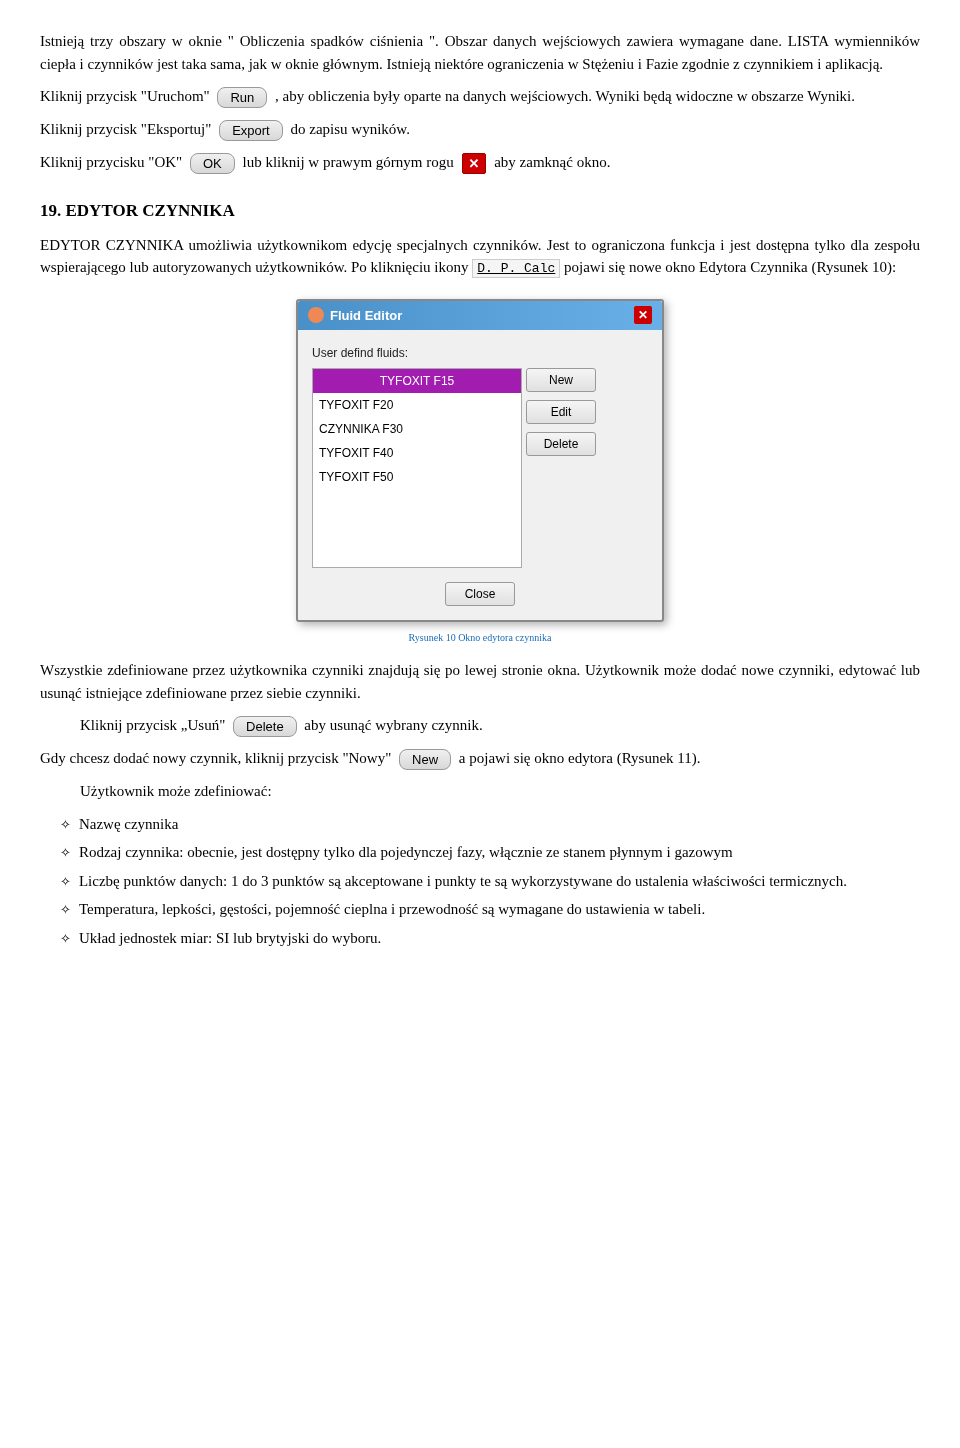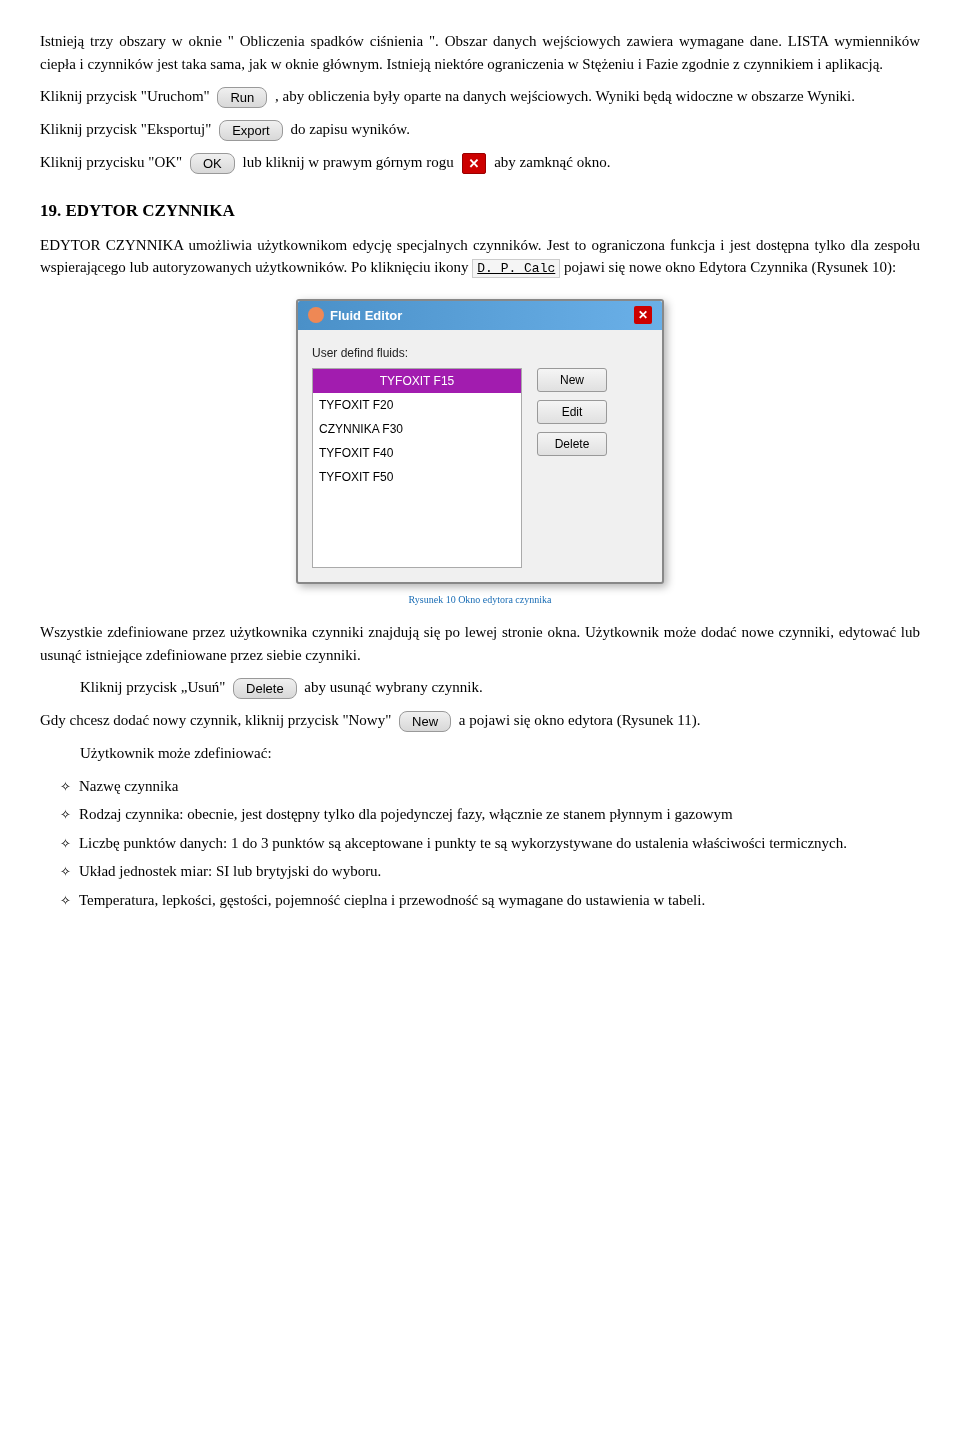--- a/index.html
+++ b/index.html
@@ -103,21 +103,21 @@
       font-weight: bold;
       cursor: pointer;
       display: flex;
       align-items: center;
       justify-content: center;
       font-family: Arial, sans-serif;
     }
     .dialog-body {
       padding: 14px 2px 14px 14px;
       display: flex;
-      gap: 15px;
+      gap: 4px;
     }
     .dialog-label {
       font-size: 12px;
       font-family: Arial, sans-serif;
       margin-bottom: 6px;
       color: #222;
     }
     .dialog-list {
       width: 210px;
       border: 1px solid #aaa;
@@ -248,20 +248,23 @@
             <div class="dialog-list-item">TYFOXIT F40</div>
             <div class="dialog-list-item">TYFOXIT F50</div>
           </div>
       </div>
       <div class="dialog-buttons">
         <button class="dialog-btn">New</button>
         <button class="dialog-btn">Edit</button>
         <button class="dialog-btn">Delete</button>
       </div>
     </div>
+    <div class="dialog-footer">
+      <button class="dialog-btn">Close</button>
+    </div>
   </div>
 </div>
 
 <p class="caption">Rysunek 10 Okno edytora czynnika</p>
 
 <p class="para">Wszystkie zdefiniowane przez użytkownika czynniki znajdują się po lewej stronie okna. Użytkownik może dodać nowe czynniki, edytować lub usunąć istniejące zdefiniowane przez siebie czynniki.</p>
 
 <p class="para-indent">
   <span>Kliknij przycisk „Usuń"</span>
   <button class="inline-btn">Delete</button>
@@ -274,15 +277,15 @@
   <span> a pojawi się okno edytora (Rysunek 11).</span>
 </p>
 
 <p class="para-indent">Użytkownik może zdefiniować:</p>
 
 <ul class="bullet-list">
 
 <li>Nazwę czynnika</li>
     <li>Rodzaj czynnika: obecnie, jest dostępny tylko dla pojedynczej fazy, włącznie ze stanem płynnym i gazowym</li>
     <li>Liczbę punktów danych: 1 do 3 punktów są akceptowane i punkty te są wykorzystywane do  ustalenia właściwości termicznych.</li>
+    <li>Temperatura, lepkości, gęstości, pojemność cieplna i przewodność są wymagane do ustawienia w tabeli.</li>
     <li>Układ jednostek miar: SI lub brytyjski do wyboru.</li>
-    <li>Temperatura, lepkości, gęstości, pojemność cieplna i przewodność są wymagane do ustawienia w tabeli.</li>
   </ul>
 
 </body></html>

